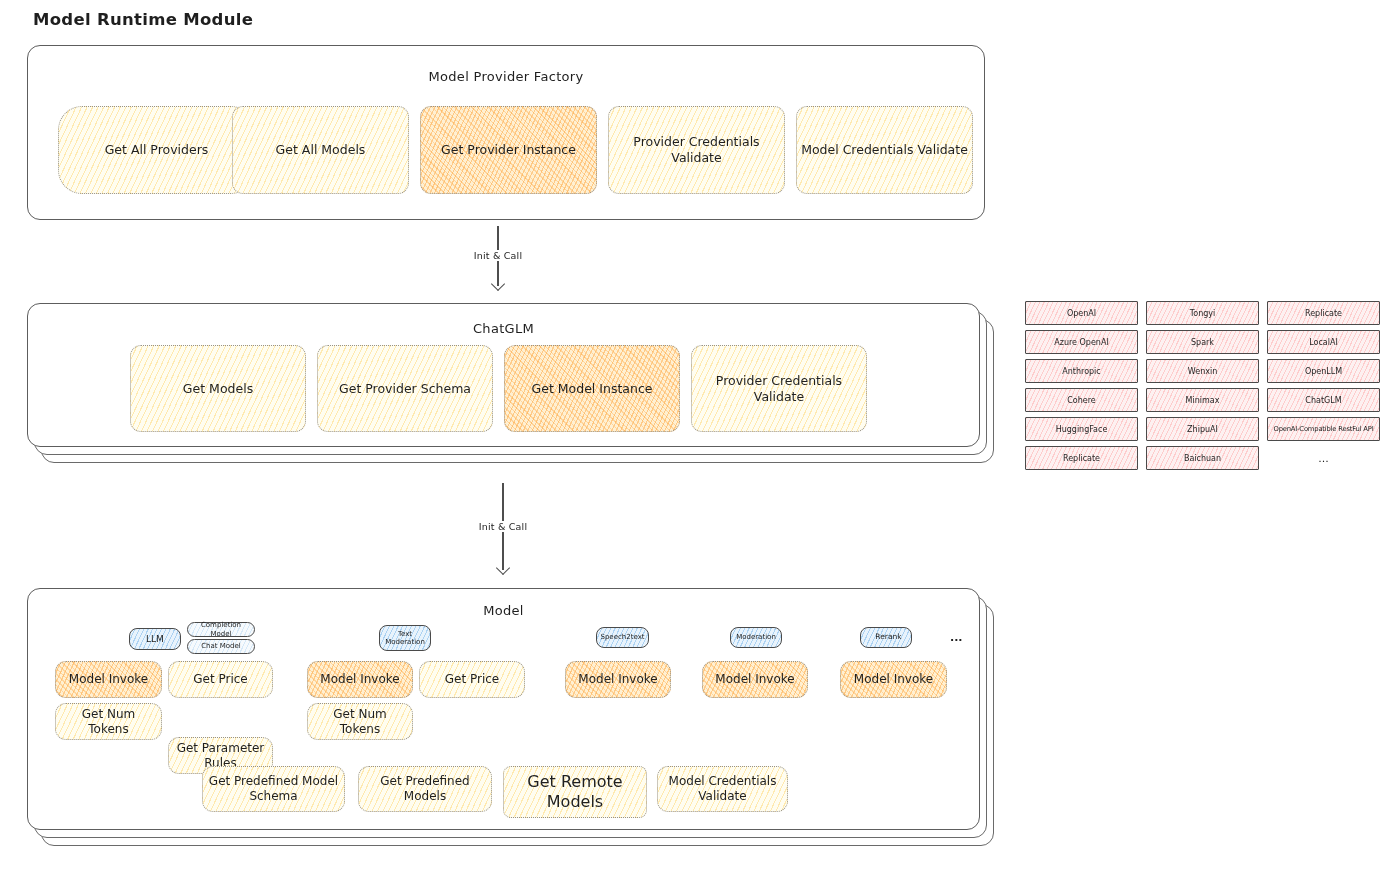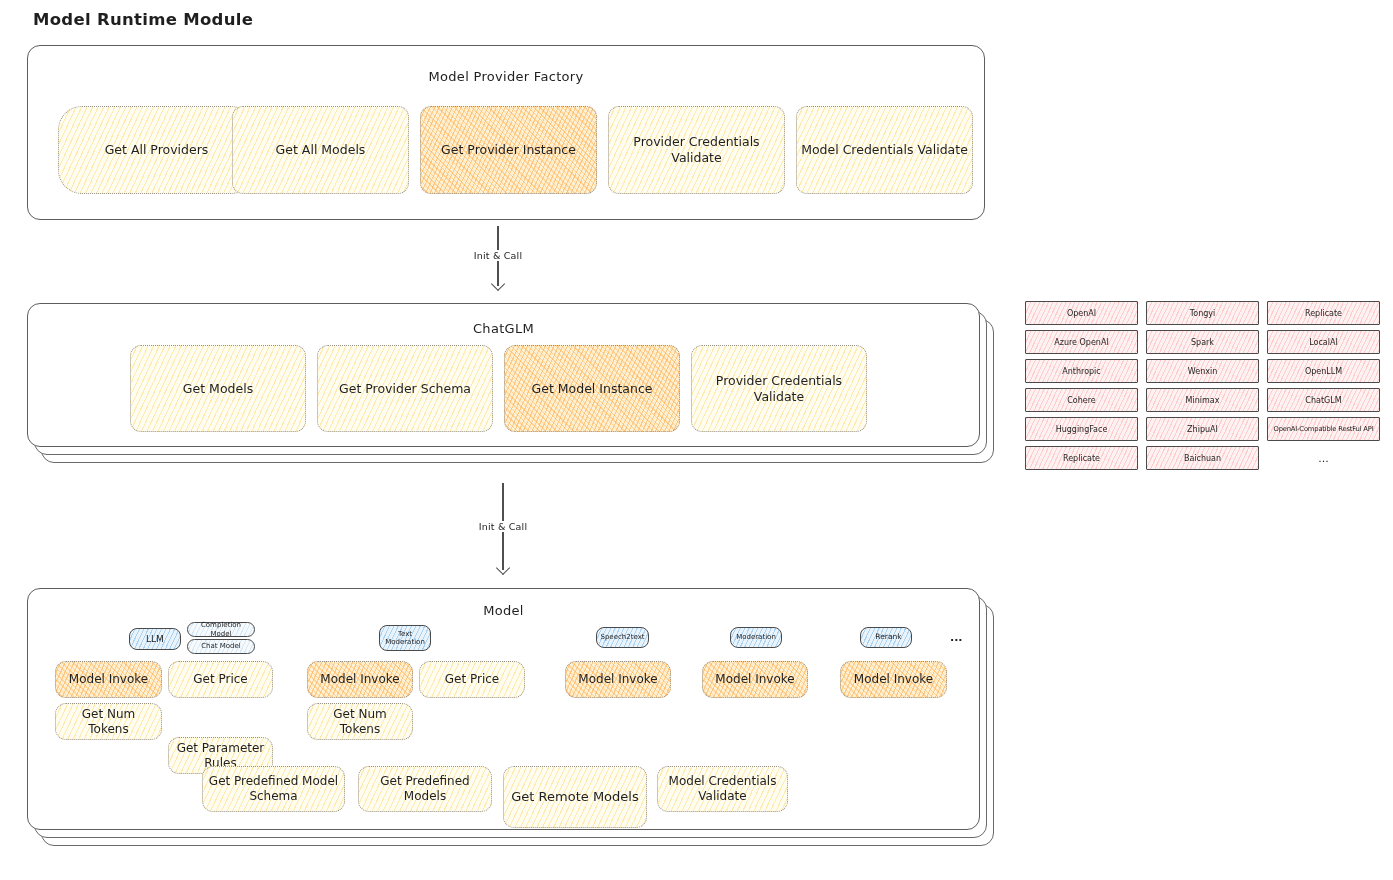--- a/index.html
+++ b/index.html
@@ -149,16 +149,16 @@
   <div class="node orange" style="left:565px;top:661px;width:106px;height:37px;font-size:12px;">Model Invoke</div>
   <div class="node orange" style="left:702px;top:661px;width:106px;height:37px;font-size:12px;">Model Invoke</div>
   <div class="node orange" style="left:840px;top:661px;width:107px;height:37px;font-size:12px;">Model Invoke</div>
 
   <div class="node yellow" style="left:55px;top:703px;width:107px;height:37px;font-size:12px;">Get Num Tokens</div>
   <div class="node yellow" style="left:168px;top:737px;width:105px;height:37px;font-size:12px;">Get Parameter Rules</div>
   <div class="node yellow" style="left:307px;top:703px;width:106px;height:37px;font-size:12px;">Get Num Tokens</div>
 
   <div class="node yellow" style="left:358px;top:766px;width:134px;height:46px;font-size:12px;">Get Predefined Models</div>
   <div class="node yellow" style="left:202px;top:766px;width:143px;height:46px;font-size:12px;">Get Predefined Model Schema</div>
-  <div class="node yellow" style="left:503px;top:766px;width:144px;height:62px;font-size:13px;">Get Remote Models</div>
+  <div class="node yellow" style="left:503px;top:766px;width:144px;height:52px;font-size:16px;border-radius:8px;">Get Remote Models</div>
   <div class="node yellow" style="left:657px;top:766px;width:131px;height:46px;font-size:12px;">Model Credentials Validate</div>
 
 </div>
 
 </body></html>

